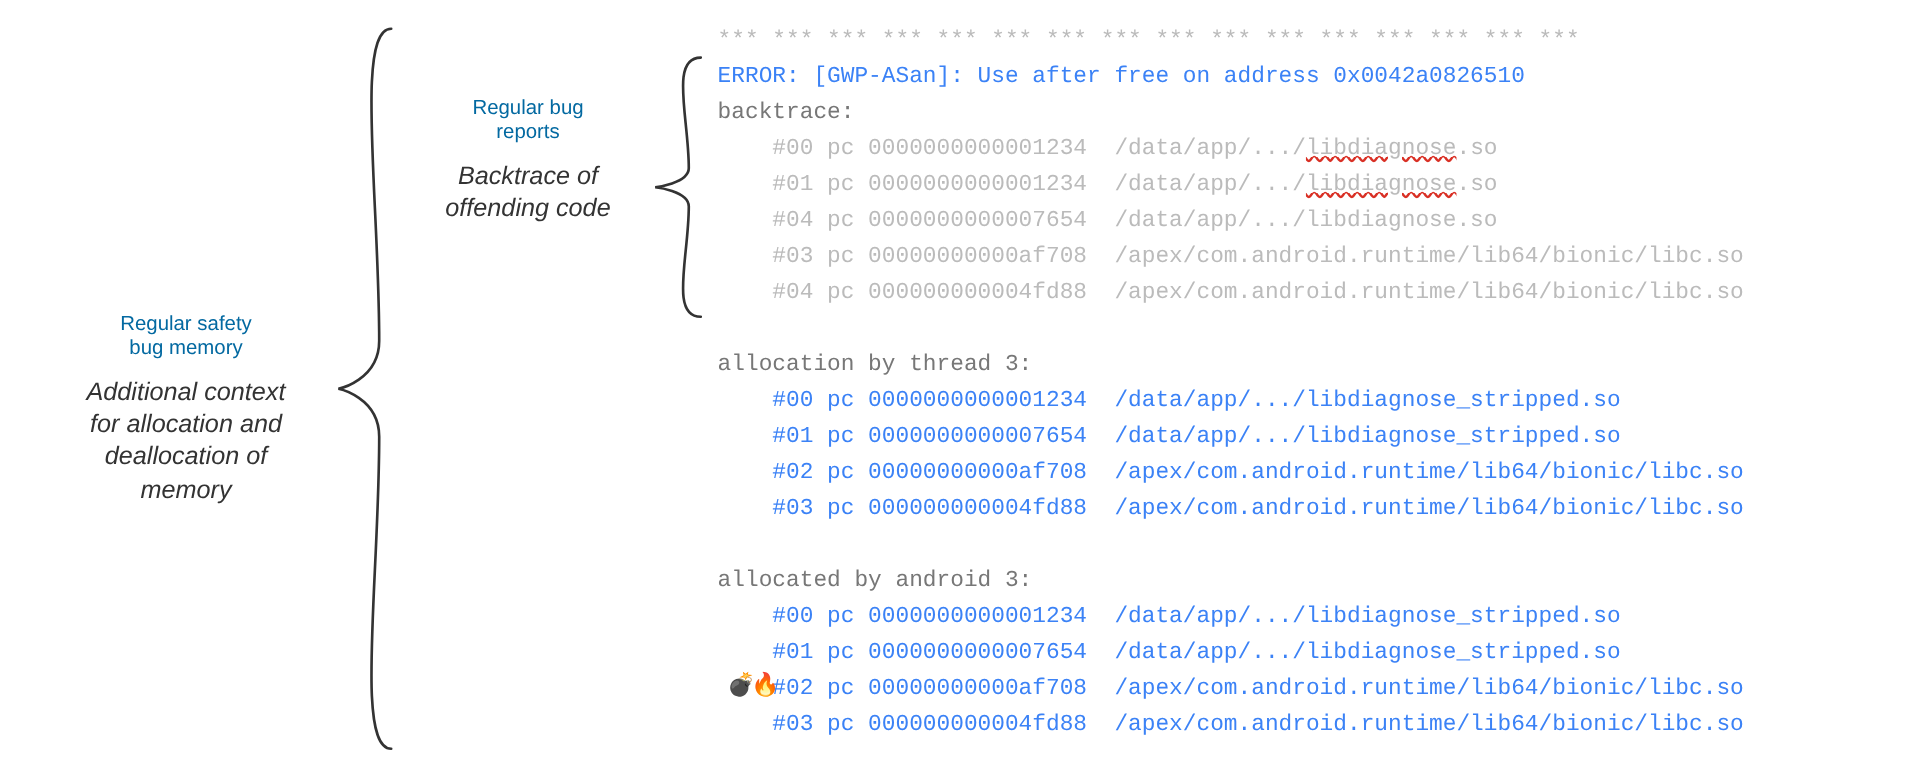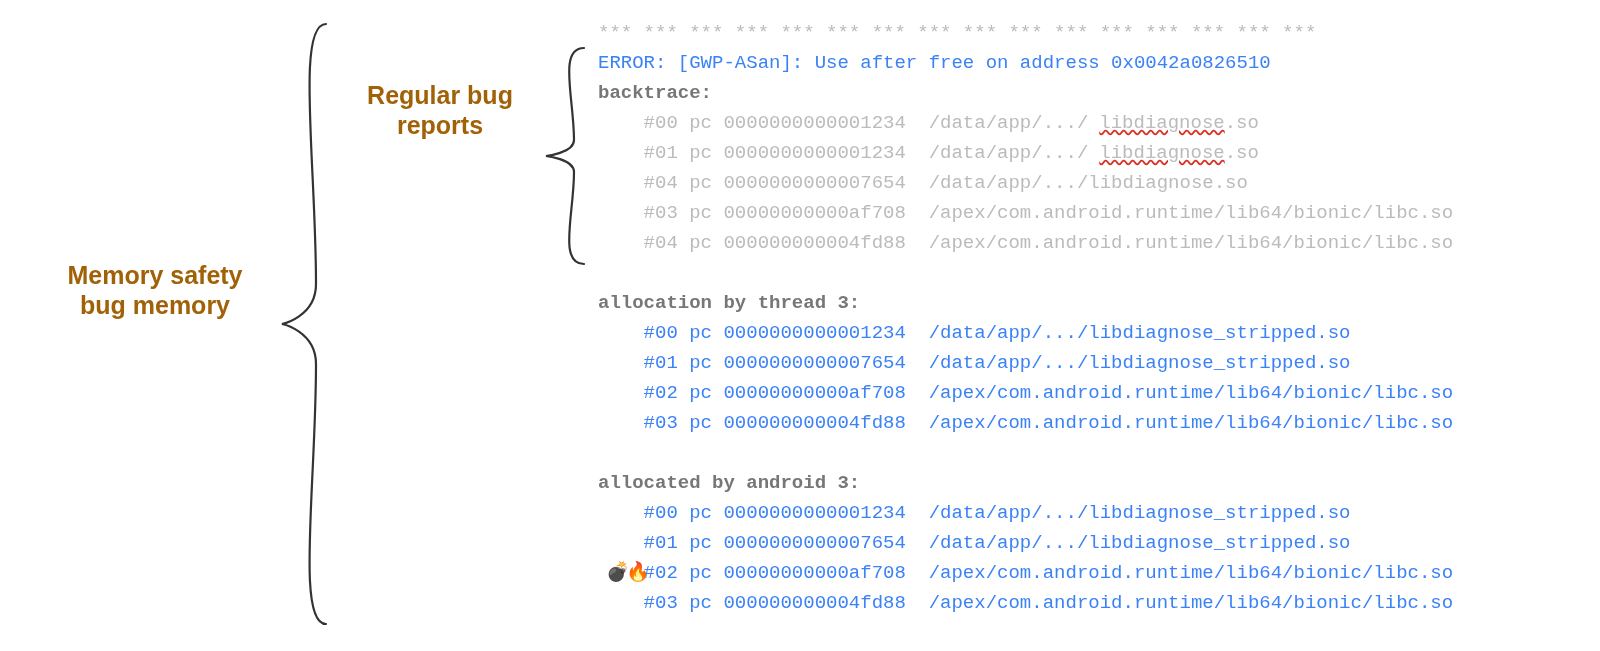--- a/index.html
+++ b/index.html
@@ -15,46 +15,46 @@
   .stage {
     position: relative;
     width: 1600px;
     height: 651px;
   }
   .label {
     position: absolute;
     text-align: center;
   }
   .label .title {
-    font-weight: 700;
-    font-size: 25px;
+    font-weight: 400;
+    font-size: 17px;
     line-height: 1.2;
-    color: #a16207;
+    color: #0369a1;
   }
   .label .sub {
     font-style: italic;
     font-size: 21px;
     line-height: 1.3;
     color: #333;
     margin-top: 12px;
   }
   .code {
     position: absolute;
     left: 598px;
     top: 18px;
     font-family: "Courier New", Courier, monospace;
     font-size: 19px;
     line-height: 30px;
     white-space: pre;
     color: #555;
   }
   .code .dim { color: #bbb; }
   .code .gray { color: #3b82f6; }
-  .code .graybold { color: #777; font-weight: 700; }
-  .code .sqg { text-decoration-line: underline; text-decoration-style: wavy; text-decoration-color: #d93025; margin-left: 11px; }
+  .code .graybold { color: #777; font-weight: 400; }
+  .code .sqg { text-decoration-line: underline; text-decoration-style: wavy; text-decoration-color: #d93025; }
   .emoji {
     position: absolute;
     font-size: 19px;
     line-height: 30px;
   }
   svg.brace { position: absolute; overflow: visible; }
 </style>
 </head>
 <body>
 
@@ -62,25 +62,27 @@
 
   <svg class="brace" style="left:276px; top:24px;" width="60" height="600">
     <path d="M50,0 C20,0 40,140 40,260 C40,293 6,300 6,300 C6,300 40,307 40,340 C40,460 20,600 50,600" fill="none" stroke="#333" stroke-width="2.2" stroke-linecap="round"></path>
   </svg>
 
   <svg class="brace" style="left:540px; top:48px;" width="52" height="216">
     <path d="M44,0 C18,0 34,50 34,92 C34,105 6,108 6,108 C6,108 34,111 34,124 C34,166 18,216 44,216" fill="none" stroke="#333" stroke-width="2.2" stroke-linecap="round"></path>
   </svg>
 
   <div class="label" style="left:40px; top:260px; width:230px;">
-    <div class="title"><span>Memory safety</span><br><span>bug memory</span></div>
+    <div class="title"><span>Regular safety</span><br><span>bug memory</span></div>
+    <div class="sub"><span>Additional context</span><br><span>for allocation and</span><br><span>deallocation of</span><br><span>memory</span></div>
   </div>
 
   <div class="label" style="left:340px; top:80px; width:200px;">
     <div class="title"><span>Regular bug</span><br><span>reports</span></div>
+    <div class="sub"><span>Backtrace of</span><br><span>offending code</span></div>
   </div>
 
   <div class="code"><span class="dim">*** *** *** *** *** *** *** *** *** *** *** *** *** *** *** ***</span>
 <span class="gray">ERROR: [GWP-ASan]: Use after free on address 0x0042a0826510</span>
 <span class="graybold">backtrace:</span>
 <span class="dim"><span>    #00 pc 0000000000001234  /data/app/.../</span><span class="sqg">libdiagnose</span><span>.so</span></span>
 <span class="dim"><span>    #01 pc 0000000000001234  /data/app/.../</span><span class="sqg">libdiagnose</span><span>.so</span></span>
 <span class="dim">    #04 pc 0000000000007654  /data/app/.../libdiagnose.so</span>
 <span class="dim">    #03 pc 00000000000af708  /apex/com.android.runtime/lib64/bionic/libc.so</span>
 <span class="dim">    #04 pc 000000000004fd88  /apex/com.android.runtime/lib64/bionic/libc.so</span>

